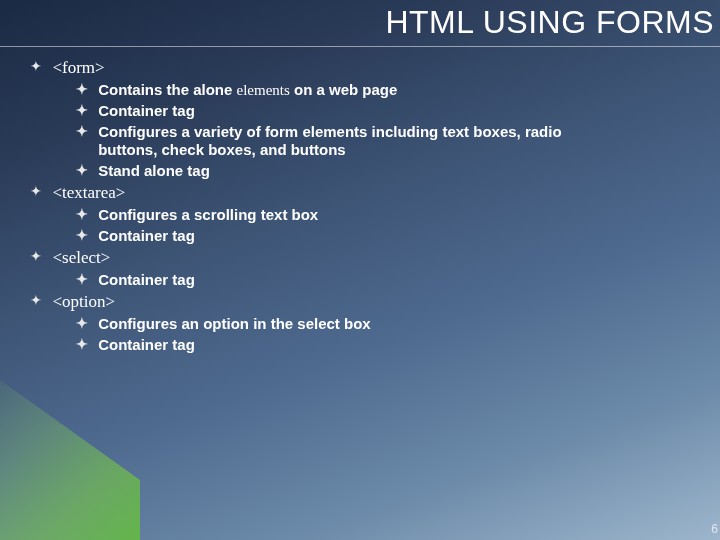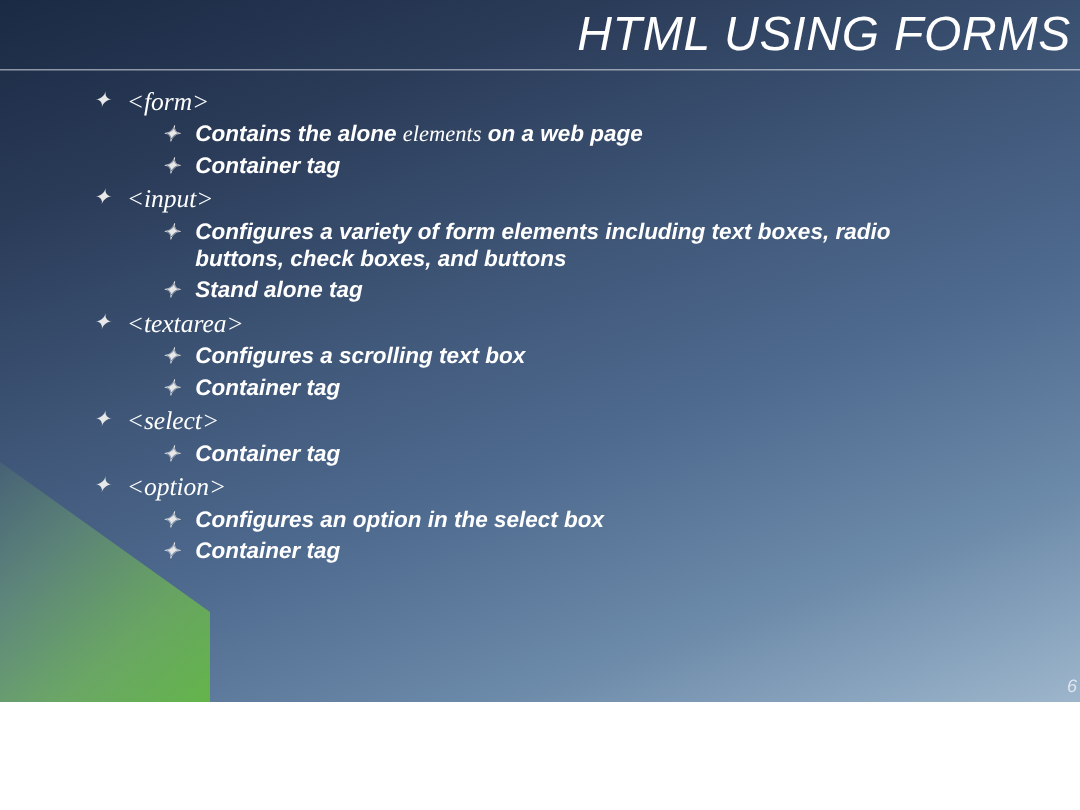--- a/index.html
+++ b/index.html
@@ -6,30 +6,29 @@
     margin: 0;
     padding: 0;
     width: 720px;
     height: 540px;
     overflow: hidden;
     font-family: Arial, Helvetica, sans-serif;
   }
   .slide {
     position: relative;
     width: 720px;
-    height: 468px;
+    height: 540px;
     background: linear-gradient(160deg,
       #1a2a44 0%,
       #2a3b58 20%,
       #3d5475 40%,
       #4e6a8f 60%,
       #6b89a8 80%,
       #9db6cc 100%);
     color: #ffffff;
-    font-style: italic;
   }
   .green-accent {
     position: absolute;
     left: 0;
     bottom: 0;
     width: 140px;
     height: 200px;
     background: linear-gradient(135deg,
       rgba(140,210,90,0) 0%,
       rgba(140,210,90,0.3) 40%,
@@ -54,21 +53,20 @@
     left: 0;
     width: 720px;
     height: 1px;
     background: rgba(255,255,255,0.5);
   }
   .content {
     position: absolute;
     top: 56px;
     left: 30px;
     right: 40px;
-    margin-left: 32px;
   }
   .lvl1 {
     margin: 2px 0 2px 0;
   }
   .lvl1-label {
     font-family: Georgia, 'Times New Roman', serif;
     font-size: 17px;
   }
   .lvl2 {
     margin: 3px 0 3px 46px;
@@ -122,24 +120,20 @@
     </div>
     <div class="lvl2">
       <span class="bullet">✦</span>
       <span class="btext"><span>Contains the alone </span><span class="serif-word">elements</span><span> on a web page</span></span>
     </div>
     <div class="lvl2">
       <span class="bullet">✦</span>
       <span class="btext">Container tag</span>
     </div>
 
-    <div class="lvl1">
-      <span class="bullet">✦</span>
-      <span class="lvl1-label">&lt;input&gt;</span>
-    </div>
     <div class="lvl2">
       <span class="bullet">✦</span>
       <span class="btext">Configures a variety of form elements including text boxes, radio buttons, check boxes, and buttons</span>
     </div>
     <div class="lvl2">
       <span class="bullet">✦</span>
       <span class="btext">Stand alone tag</span>
     </div>
 
     <div class="lvl1">

